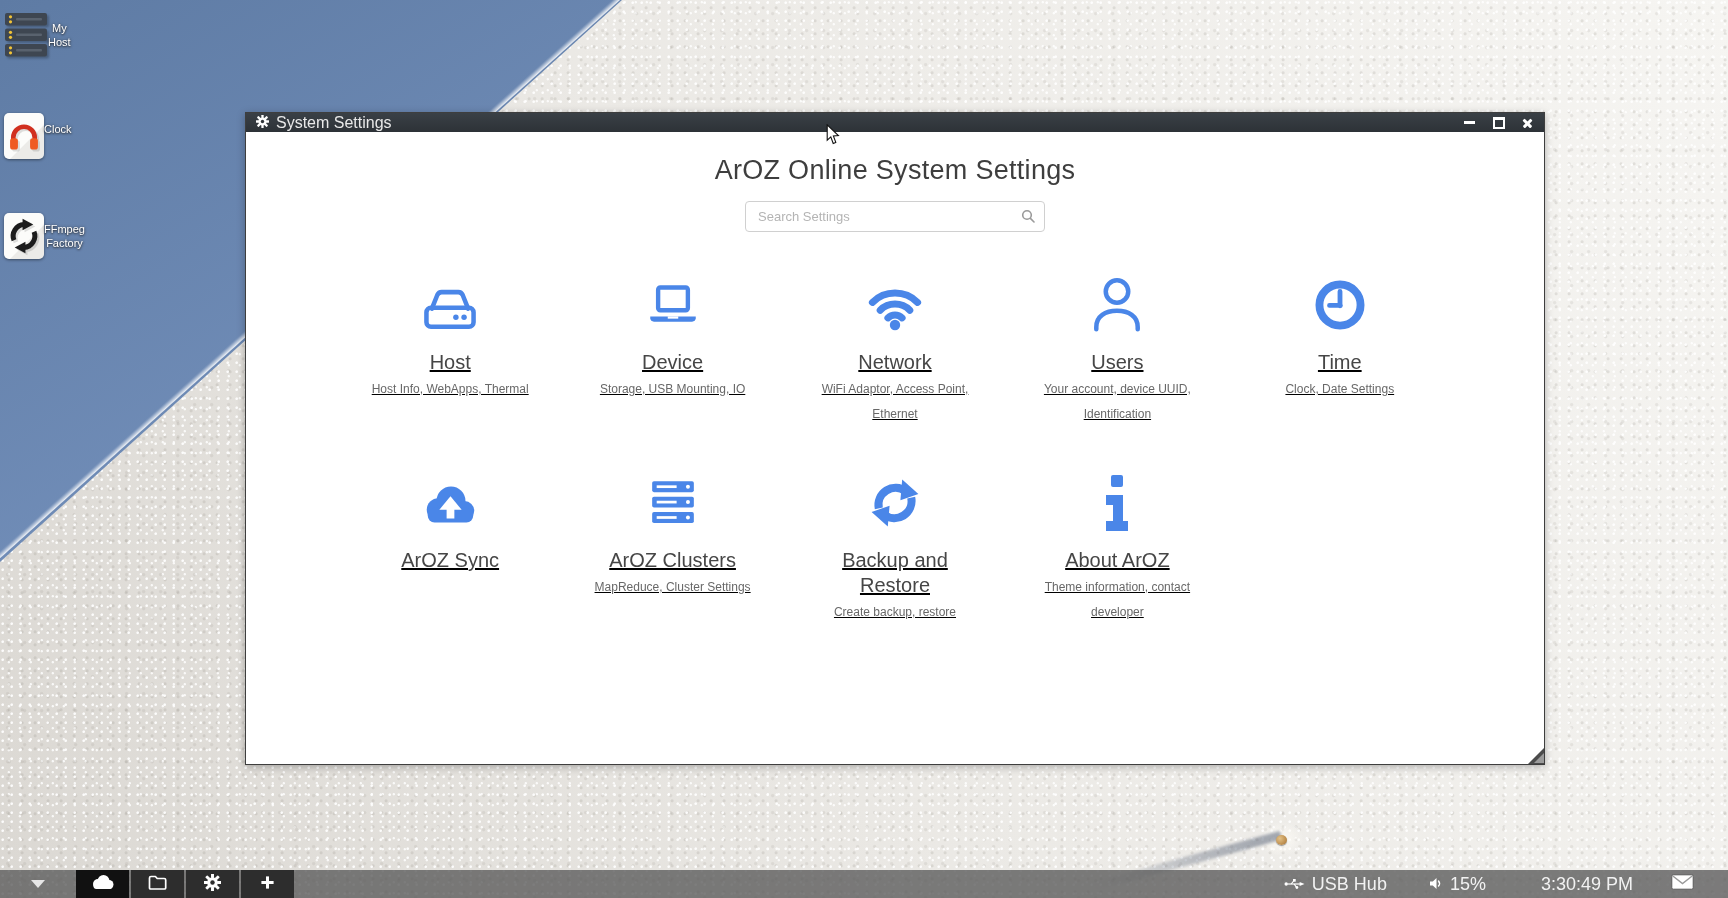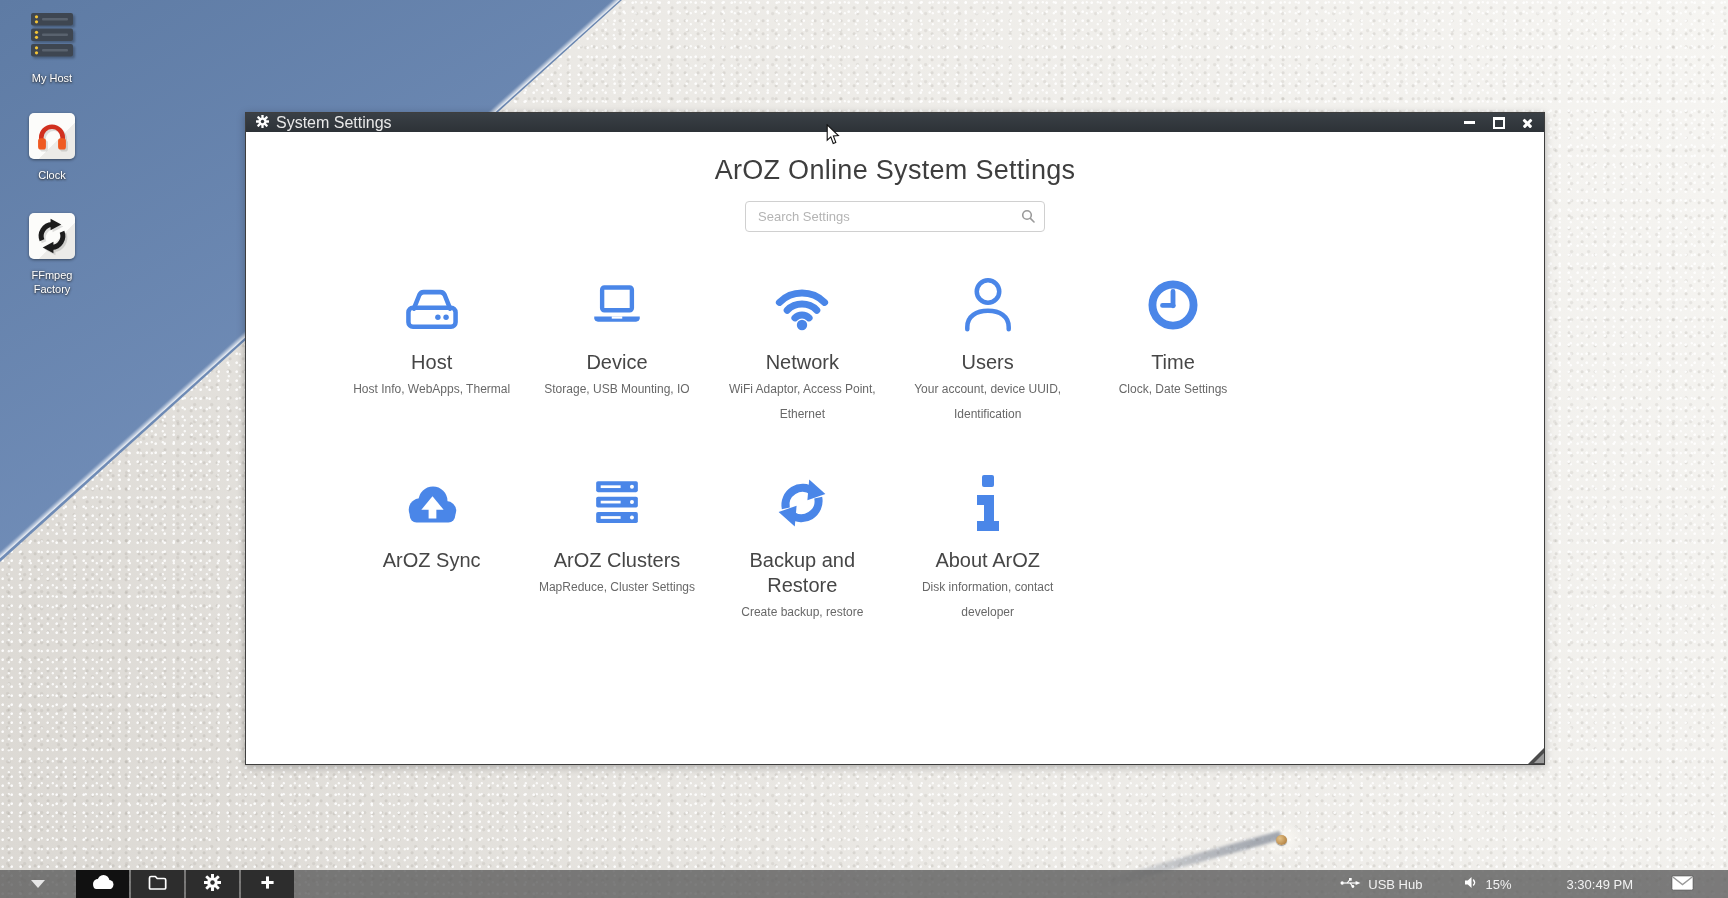--- a/index.html
+++ b/index.html
@@ -20,21 +20,21 @@
     transform:rotate(138deg);background:linear-gradient(rgba(255,255,255,0.9),rgba(255,255,255,0));
     filter:blur(0.5px);}
   .nail-halo{position:absolute;left:1258px;top:822px;width:46px;height:34px;border-radius:50%;
     background:radial-gradient(closest-side,rgba(253,251,246,0.95),rgba(253,251,246,0));}
   .nail{position:absolute;left:1276px;top:835px;width:11px;height:10px;border-radius:50%;
     background:radial-gradient(circle at 35% 35%,#e4c287,#b9894a 70%,#8f6a38);box-shadow:0 1px 1px rgba(90,90,90,0.6);}
   .string-shadow{position:absolute;left:1090px;top:883px;width:198px;height:9px;transform-origin:0 50%;
     transform:rotate(-15.3deg);filter:blur(1.5px);
     background:linear-gradient(to right,rgba(100,110,128,0),rgba(100,110,128,0.38) 55%,rgba(88,99,118,0.55));}
   
-  .desk-icon{position:absolute;left:20px;width:64px;display:flex;flex-direction:column;align-items:center;cursor:default;}
+  .desk-icon{position:absolute;left:4px;width:64px;display:flex;flex-direction:row;cursor:default;}
   .desk-icon .tile{width:46px;height:46px;background:linear-gradient(135deg,#fcfcfa 60%,#ecebe8 61%);
     border-radius:5px;box-shadow:0 1px 3px rgba(0,0,0,0.45);display:flex;align-items:center;justify-content:center;}
   .desk-label{margin-top:9px;font-size:11px;line-height:14px;color:#fff;text-align:center;
     text-shadow:0 1px 2px rgba(40,40,40,0.9),0 0 3px rgba(40,40,40,0.55);}
   
   .window{position:absolute;left:245px;top:112px;width:1300px;height:653px;background:var(--window-bg,#fff);
     border:1px solid #3e3e3e;box-sizing:border-box;box-shadow:0 2px 8px rgba(0,0,0,0.28);}
   .titlebar{height:19px;background:linear-gradient(var(--titlebar-top,#3a4046),var(--titlebar-bg,#2d3237));
     display:flex;align-items:center;padding:0 10px;--hole:#30353a;}
   .titlebar .win-title{font-size:16px;color:#e9e9e9;margin-left:7px;}
@@ -46,21 +46,21 @@
   .ctrl-close i::before,.ctrl-close i::after{content:"";position:absolute;left:1px;top:5.5px;width:11px;height:2.6px;
     background:#fff;border-radius:1px;}
   .ctrl-close i::before{transform:rotate(45deg);} .ctrl-close i::after{transform:rotate(-45deg);}
   .content{text-align:center;}
   .page-heading{margin:23px 12px 0;font-size:27px;font-weight:400;color:#3e3e3e;letter-spacing:0.3px;}
   .searchwrap{position:relative;width:300px;margin:15px auto 0;}
   .searchwrap input{width:300px;height:31px;box-sizing:border-box;border:1px solid #d0d0d0;border-radius:4px;
     padding:0 32px 0 12px;font-size:13px;color:#c2410c;font-family:inherit;outline:none;}
   .searchwrap input::placeholder{color:#b4b4b4;}
   .searchwrap svg{position:absolute;right:10px;top:8px;}
-  .grid{width:1112px;margin:41px auto 0;display:grid;grid-template-columns:repeat(6,1fr);}
+  .grid{width:1112px;margin:41px auto 0;display:grid;grid-template-columns:repeat(5,1fr);text-decoration:underline;}
   .grid.second{margin-top:44px;}
   .card{padding:0 3px;cursor:pointer;}
   .icon-box{height:64px;display:flex;align-items:center;justify-content:center;color:var(--accent,#4a86e8);}
   .card-title{font-size:20px;color:#464646;margin:13px auto 0;line-height:25px;max-width:150px;}
   .card-sub{font-size:12px;color:#686868;margin-top:2px;line-height:25px;white-space:pre-line;}
   
   .grip{position:absolute;right:0;bottom:0;width:0;height:0;
     border-left:16px solid transparent;border-bottom:16px solid #4b4b4b;}
   .grip i{position:absolute;left:-10px;top:5px;display:block;width:0;height:0;
     border-left:10px solid transparent;border-bottom:10px solid #9b9b9b;}
@@ -70,21 +70,21 @@
   .taskbar{position:absolute;left:0;bottom:0;width:1728px;height:28px;background:rgba(92,92,92,0.80);
     display:flex;align-items:center;z-index:40;}
   .tb-start{width:76px;display:flex;justify-content:center;cursor:pointer;}
   .tb-start i{display:block;width:0;height:0;border-left:7px solid transparent;border-right:7px solid transparent;
     border-top:8px solid #e6e6e6;}
   .tb-apps{display:flex;height:28px;}
   .tb-btn{width:53px;height:28px;margin-right:2px;background:var(--taskbar-btn,#2d2d2d);display:flex;
     align-items:center;justify-content:center;cursor:pointer;--hole:#2d2d2d;}
   .tb-btn.active{background:var(--taskbar-btn-active,#111);--hole:#111;}
   .tb-btn .plus{color:#fff;}
-  .tray{margin-left:auto;display:flex;align-items:center;padding-right:34px;color:#f2f2f2;font-size:13px;}
+  .tray{margin-left:auto;display:flex;align-items:center;padding-right:34px;color:#f2f2f2;font-size:18px;}
   .tray .t-item{display:flex;align-items:center;gap:7px;cursor:pointer;}
   .tray .t-vol{margin-left:42px;} .tray .t-clock{margin-left:55px;cursor:default;} .tray .t-mail{margin-left:38px;}
 </style>
 </head>
 <body>
 
 <div id="screen">
   <div class="sky"></div>
   <div class="wall-edge"></div>
   <div class="nail-halo"></div>
@@ -297,21 +297,21 @@
           <div class="card-sub">Create backup, restore</div>
         </div>
         <div class="card">
           <div class="icon-box">
             <svg width="26" height="58" viewBox="0 0 26 56">
                 <rect x="7" y="0" width="12" height="12" rx="2" fill="currentColor"></rect>
                 <path d="M2,20 h17 v26 h5 v10 H2 V46 h7 V30 H2 z" fill="currentColor"></path>
               </svg>
           </div>
           <div class="card-title">About ArOZ</div>
-          <div class="card-sub">Disk information, contact
+          <div class="card-sub">Theme information, contact
 developer</div>
         </div>
       </div>
     </div>
 
     <div class="grip">
         <i></i>
       </div>
   </div>
 

